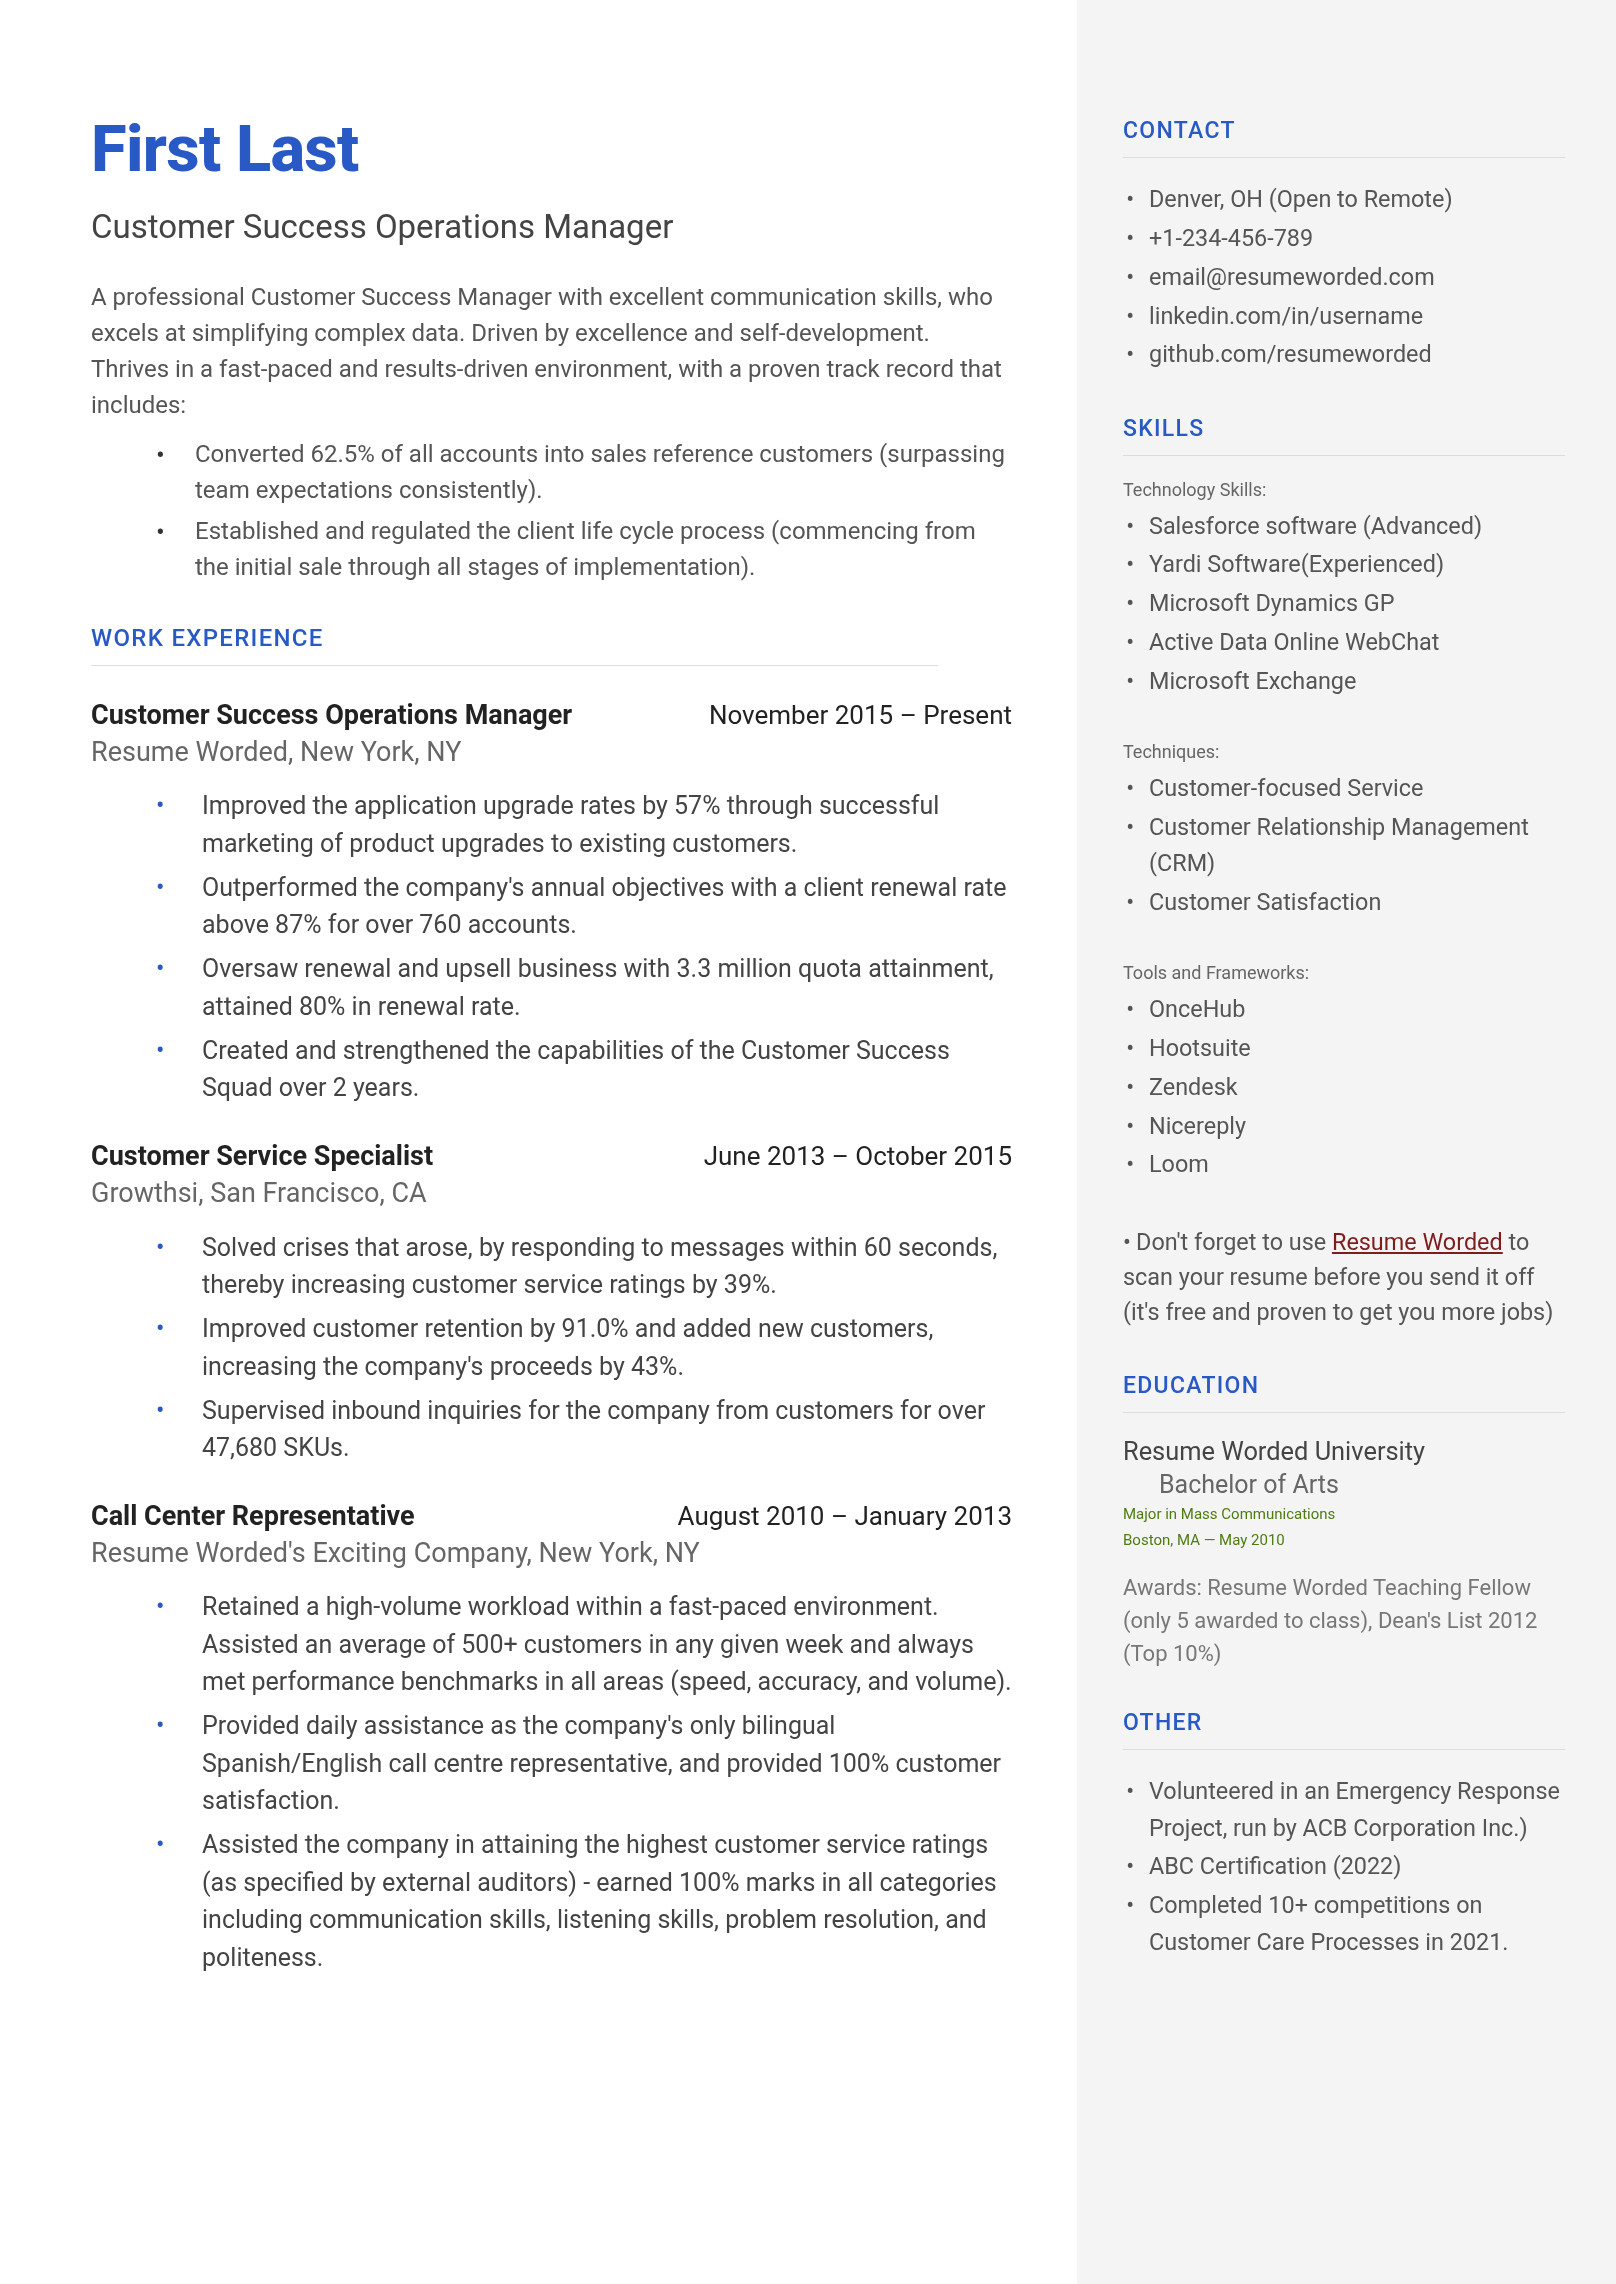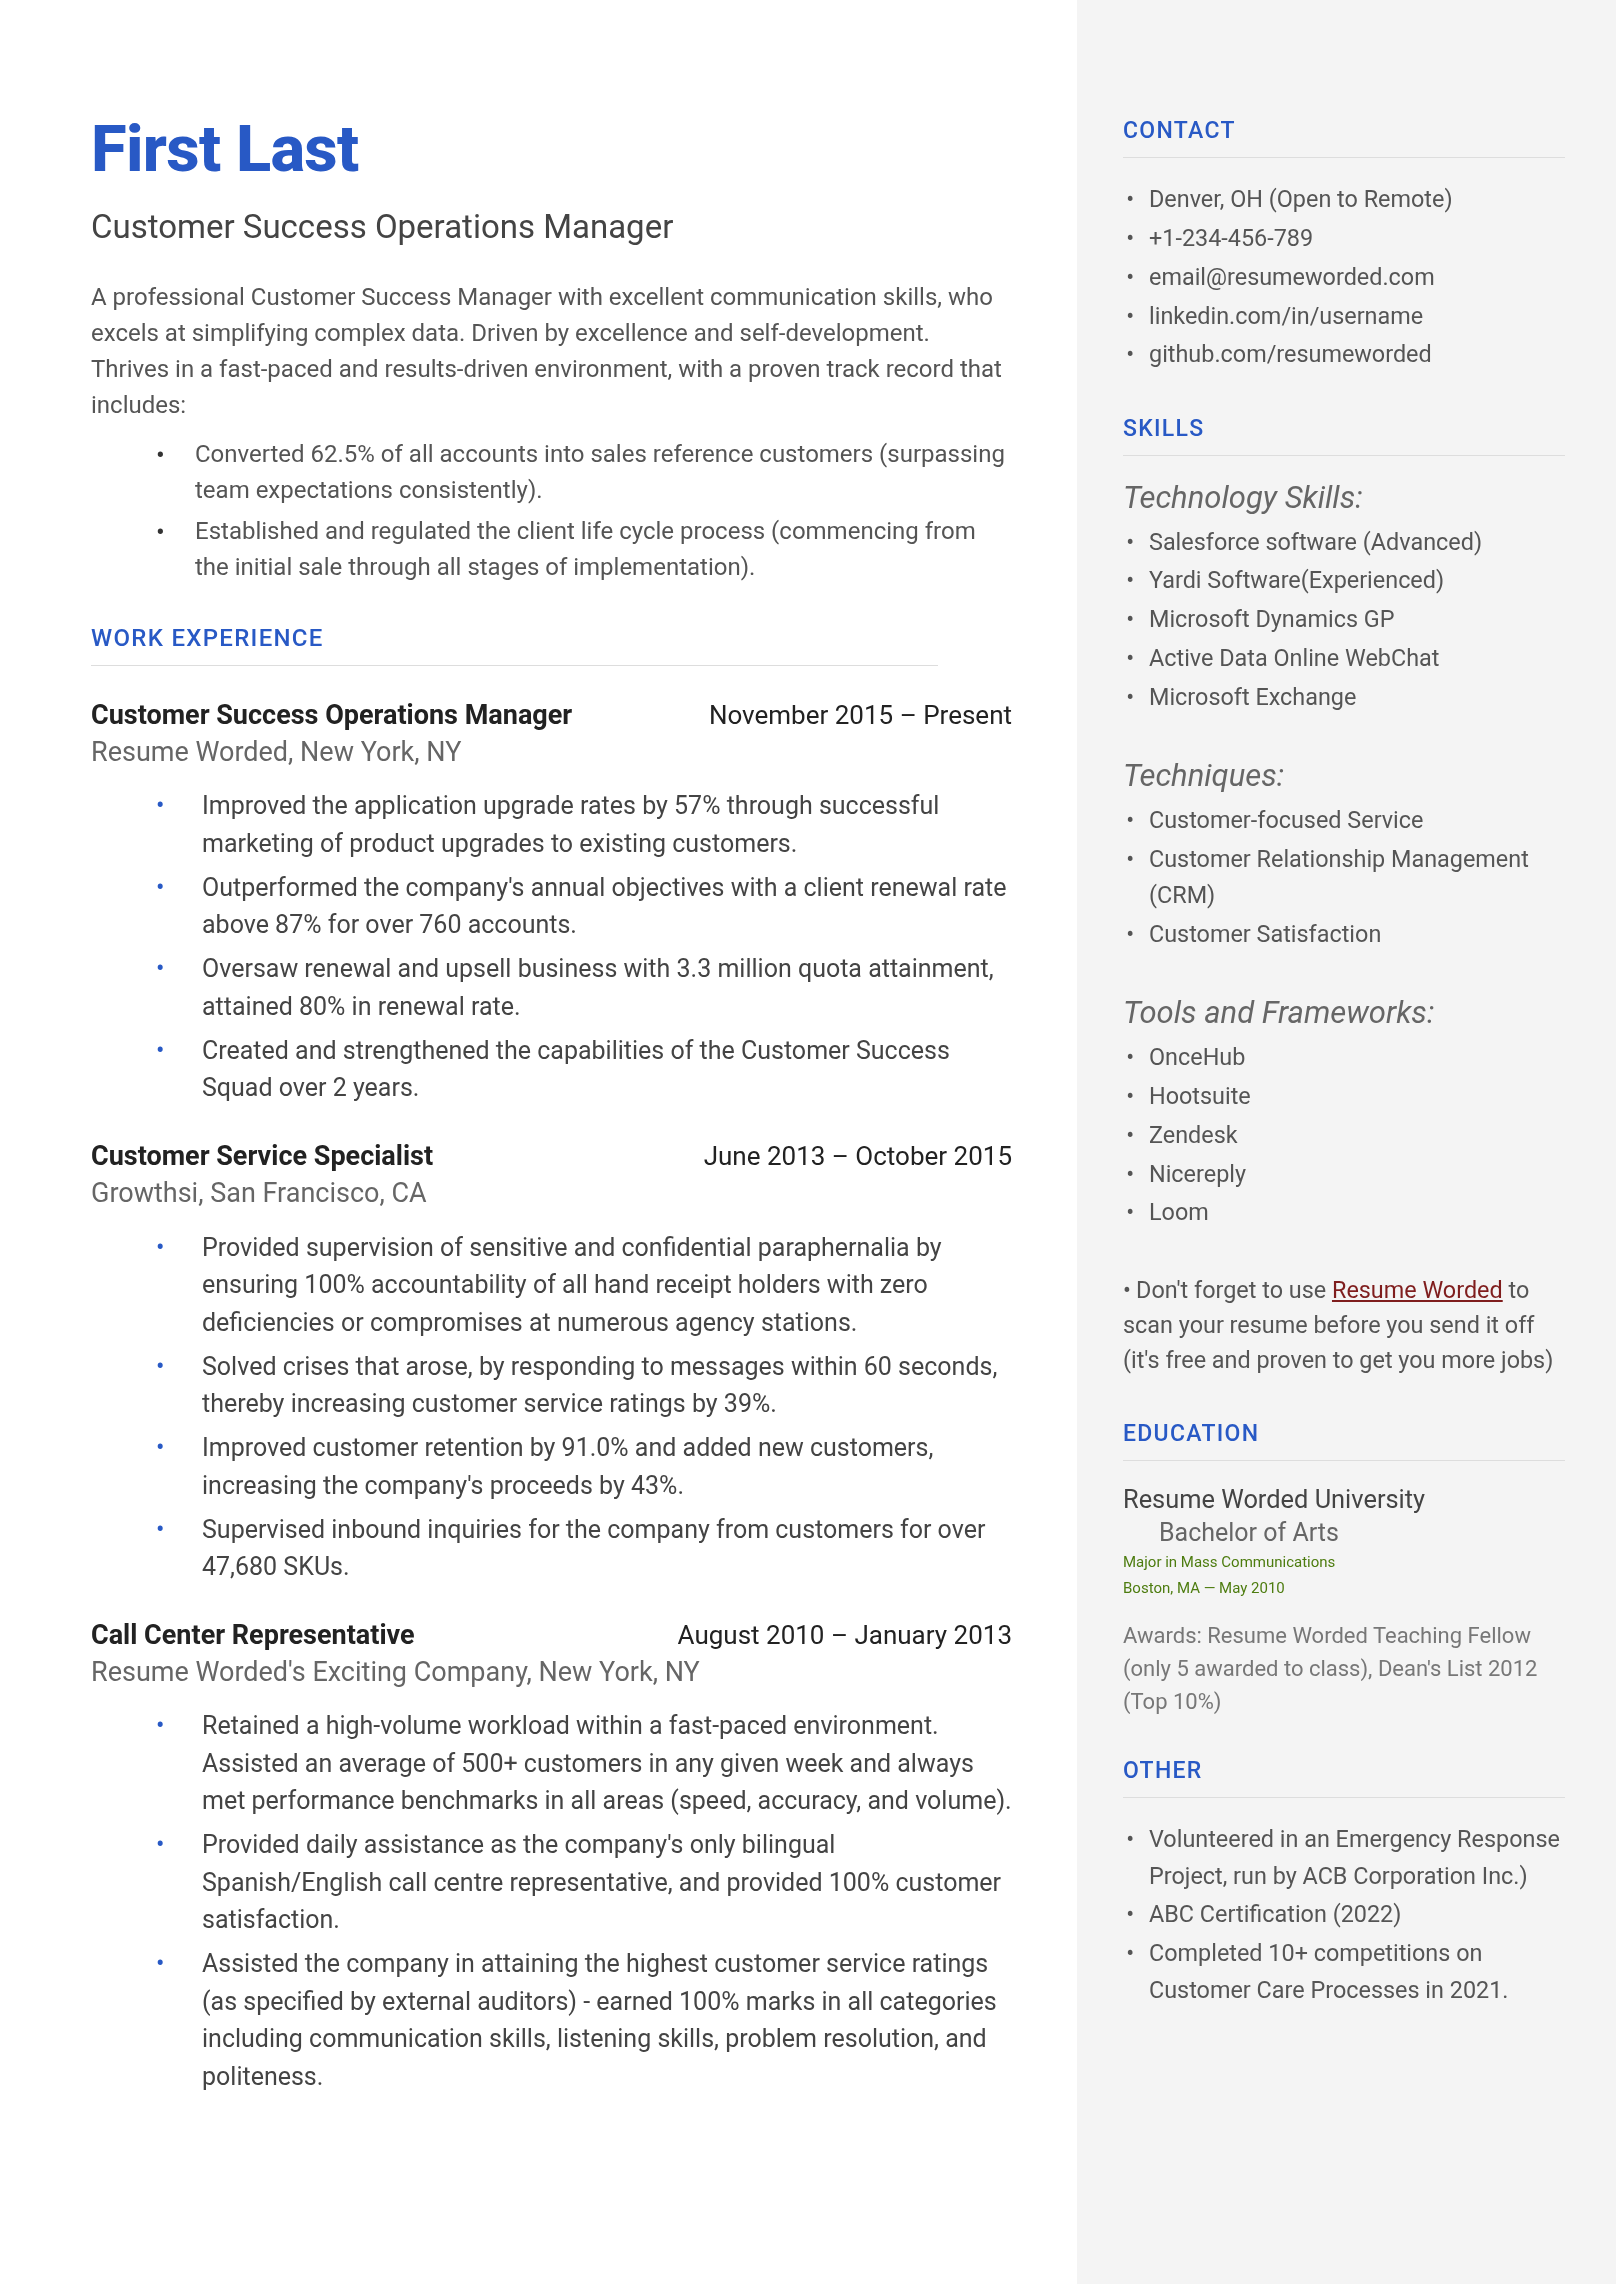--- a/index.html
+++ b/index.html
@@ -142,22 +142,21 @@
     padding-left: 26px;
     margin-bottom: 2.6px;
   }
   .side-list li::before {
     content: "•";
     position: absolute;
     left: 3.3px;
     color: #555;
   }
   .side-sub {
-    font-size: 31px;
-    font-style: italic;
+    font-size: 18px;
     color: #666;
     margin-bottom: 7.8px;
   }
   .side-note {
     font-size: 23.4px;
     line-height: 1.5;
     color: #555;
     margin-bottom: 42px;
     padding-left: 0;
   }
@@ -222,21 +221,20 @@
     </ul>
   </div>
 
   <div class="job">
     <div class="job-header">
       <span class="job-role">Customer Service Specialist</span>
       <span class="job-dates">June 2013 – October 2015</span>
     </div>
     <div class="job-company">Growthsi, San Francisco, CA</div>
     <ul class="job-bullets">
-      <li>Provided supervision of sensitive and confidential paraphernalia by ensuring 100% accountability of all hand receipt holders with zero deficiencies or compromises at numerous agency stations.</li>
       <li>Solved crises that arose, by responding to messages within 60 seconds, thereby increasing customer service ratings by 39%.</li>
       <li>Improved customer retention by 91.0% and added new customers, increasing the company's proceeds by 43%.</li>
       <li>Supervised inbound inquiries for the company from customers for over 47,680 SKUs.</li>
     </ul>
   </div>
 
   <div class="job">
     <div class="job-header">
       <span class="job-role">Call Center Representative</span>
       <span class="job-dates">August 2010 – January 2013</span>

